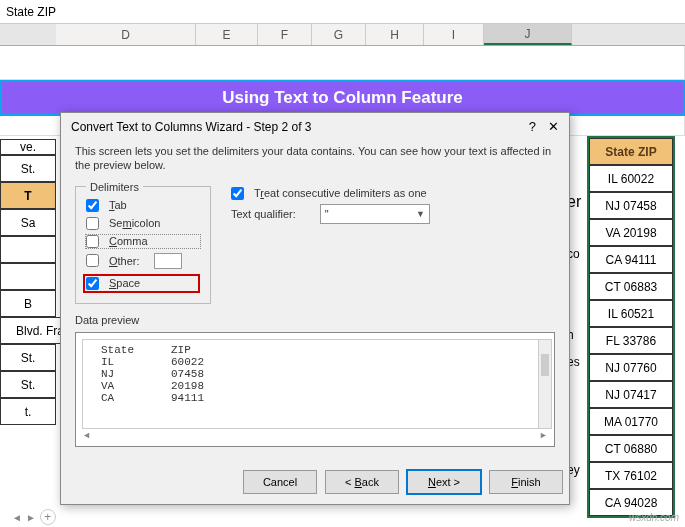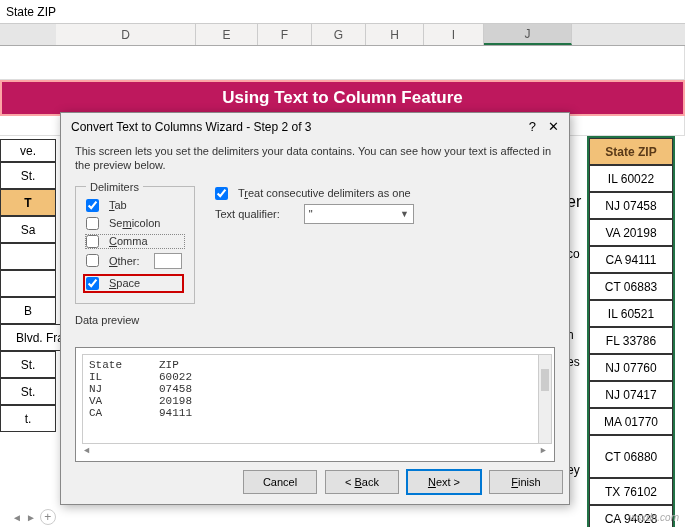--- a/index.html
+++ b/index.html
@@ -10,21 +10,21 @@
 
     
     .col-headers { display: flex; height: 22px; background: #e6e6e6; border-bottom: 1px solid #aaa; }
     .col-h { border-right: 1px solid #ccc; display: flex; align-items: center; justify-content: center; font-size: 12px; color: #555; background: #f3f2f1; }
     .col-h.sel { background: #d2d2d2; border-bottom: 2px solid #217346; }
 
     
     .grid { position: absolute; left: 0; top: 46px; right: 0; bottom: 20px; }
     .row { display: flex; border-bottom: 1px solid #ddd; height: 26px; }
     .cell { border-right: 1px solid #ddd; padding: 2px 4px; display: flex; align-items: center; font-size: 12px; overflow: hidden; white-space: nowrap; }
-    .title-banner { background: #be185d; color: #fff; font-weight: bold; font-size: 17px; height: 36px; display: flex; align-items: center; justify-content: center; border: 2px solid #fca5a5; }
+    .title-banner { background: #8b5cf6; color: #fff; font-weight: bold; font-size: 17px; height: 36px; display: flex; align-items: center; justify-content: center; border: 2px solid #0ea5e9; }
     .header-cell { background: #f2c178; font-weight: bold; color: #5a3a18; text-align: center; justify-content: center; border: 1px solid #333; }
     .data-cell { border: 1px solid #333; background: #fff; justify-content: center; font-size: 12px; }
 
     
     .right-col { position: absolute; right: 10px; top: 136px; width: 88px; border: 2px solid #217346; }
 
     
     .dialog { position: absolute; left: 60px; top: 112px; width: 510px; height: 393px; background: #f0f0f0; border: 1px solid #888; box-shadow: 2px 2px 10px rgba(0,0,0,0.3); }
     .dlg-title { display: flex; align-items: center; justify-content: space-between; padding: 6px 10px; font-size: 12px; }
     .dlg-title .icons { display: flex; gap: 12px; }
@@ -38,24 +38,24 @@
     .delim-list { display: flex; flex-direction: column; gap: 5px; }
     .chk-row { display: flex; align-items: center; gap: 10px; font-size: 11px; }
     .chk-row input[type=checkbox] { width: 13px; height: 13px; }
     .chk-row.red-box { border: 2px solid #c00; padding: 1px; margin-left: -3px; }
     .chk-row label u { text-decoration: underline; }
     .other-box { width: 28px; height: 16px; border: 1px solid #999; background: #fff; margin-left: 4px; }
     .qual-row { display: flex; align-items: center; gap: 24px; margin-top: 4px; }
     .qual-select { width: 110px; height: 20px; border: 1px solid #999; background: #fff; display: flex; align-items: center; justify-content: space-between; padding: 0 4px; }
     .qual-select .arrow { font-size: 9px; color: #555; }
 
-    .preview-label { margin-bottom: 21px; }
+    .preview-label { margin-bottom: 6px; }
     .preview-box { border: 1px solid #888; background: #fff; height: 115px; padding: 6px 6px 2px; position: relative; font-family: "Courier New", monospace; font-size: 11px; }
     .preview-inner { border: 1px solid #ccc; height: 90px; padding: 4px 6px; overflow: hidden; position: relative; }
-    .preview-row span:first-child { display: inline-block; width: 70px; }
+    .preview-row span:first-child { display: inline-block; width: 70px; margin-left: 12px; }
     .scrollbar-v { position: absolute; right: 2px; top: 6px; width: 14px; height: 90px; background: #eee; border: 1px solid #ccc; }
     .scrollbar-v::before { content: ""; position: absolute; top: 14px; left: 2px; width: 8px; height: 22px; background: #ccc; }
     .scrollbar-h { height: 14px; display: flex; align-items: center; justify-content: space-between; padding: 0 2px; }
     .scrollbar-h span { font-size: 9px; color: #888; }
 
     .dlg-buttons { position: absolute; bottom: 10px; right: 6px; display: flex; gap: 8px; }
     .dlg-buttons button { width: 74px; height: 24px; background: #e1e1e1; border: 1px solid #999; font-size: 11px; cursor: pointer; }
     .dlg-buttons button:disabled { color: #888; }
     .dlg-buttons button.primary { border: 1px solid #0078d4; outline: 1px solid #0078d4; }
 
@@ -87,21 +87,21 @@
 <div class="grid">
   <div class="row" style="height:34px">
       <div class="cell" style="width:100%"></div>
     </div>
   <div class="title-banner">Using Text to Column Feature</div>
   <div class="row" style="height:20px">
       <div class="cell" style="width:100%"></div>
     </div>
 
   <div style="position:absolute;left:0;top:93px;width:56px">
-    <div class="cell data-cell" style="height:23px">ve.</div>
+    <div class="cell data-cell" style="height:16px">ve.</div>
     <div class="cell data-cell" style="height:27px">St.</div>
     <div class="cell data-cell" style="height:27px;font-weight:bold;background:#f2c178">T</div>
     <div class="cell data-cell" style="height:27px">Sa</div>
     <div class="cell data-cell" style="height:27px"></div>
     <div class="cell data-cell" style="height:27px"></div>
     <div class="cell data-cell" style="height:27px">B</div>
     <div class="cell data-cell" style="height:27px;width:80px">Blvd.  Fra</div>
     <div class="cell data-cell" style="height:27px">St.</div>
     <div class="cell data-cell" style="height:27px">St.</div>
     <div class="cell data-cell" style="height:27px">t.</div>
@@ -128,38 +128,38 @@
   <div class="cell data-cell" style="height:27px">IL  60022</div>
   <div class="cell data-cell" style="height:27px">NJ 07458</div>
   <div class="cell data-cell" style="height:27px">VA  20198</div>
   <div class="cell data-cell" style="height:27px">CA  94111</div>
   <div class="cell data-cell" style="height:27px">CT  06883</div>
   <div class="cell data-cell" style="height:27px">IL  60521</div>
   <div class="cell data-cell" style="height:27px">FL  33786</div>
   <div class="cell data-cell" style="height:27px">NJ  07760</div>
   <div class="cell data-cell" style="height:27px">NJ  07417</div>
   <div class="cell data-cell" style="height:27px">MA  01770</div>
-  <div class="cell data-cell" style="height:43px">CT  06880</div>
+  <div class="cell data-cell" style="height:27px">CT  06880</div>
   <div class="cell data-cell" style="height:27px">TX  76102</div>
   <div class="cell data-cell" style="height:27px">CA  94028</div>
 </div>
 
 <div class="dialog">
   <div class="dlg-title">
     <span>Convert Text to Columns Wizard - Step 2 of 3</span>
     <div class="icons">
       <span>?</span>
       <span>✕</span>
     </div>
   </div>
   <div class="dlg-body">
     <div class="dlg-desc">This screen lets you set the delimiters your data contains.  You can see how your text is affected in the preview below.</div>
 
     <div class="delim-flex">
-      <fieldset style="width:120px">
+      <fieldset style="width:136px">
         <legend>Delimiters</legend>
         <div class="delim-list">
           <div class="chk-row">
             <input type="checkbox" checked="" style="">
             <label><u>T</u><span></span>ab</label>
           </div>
           <div class="chk-row">
             <input type="checkbox" style="">
             <label>Se<u>m</u>icolon</label>
           </div>

